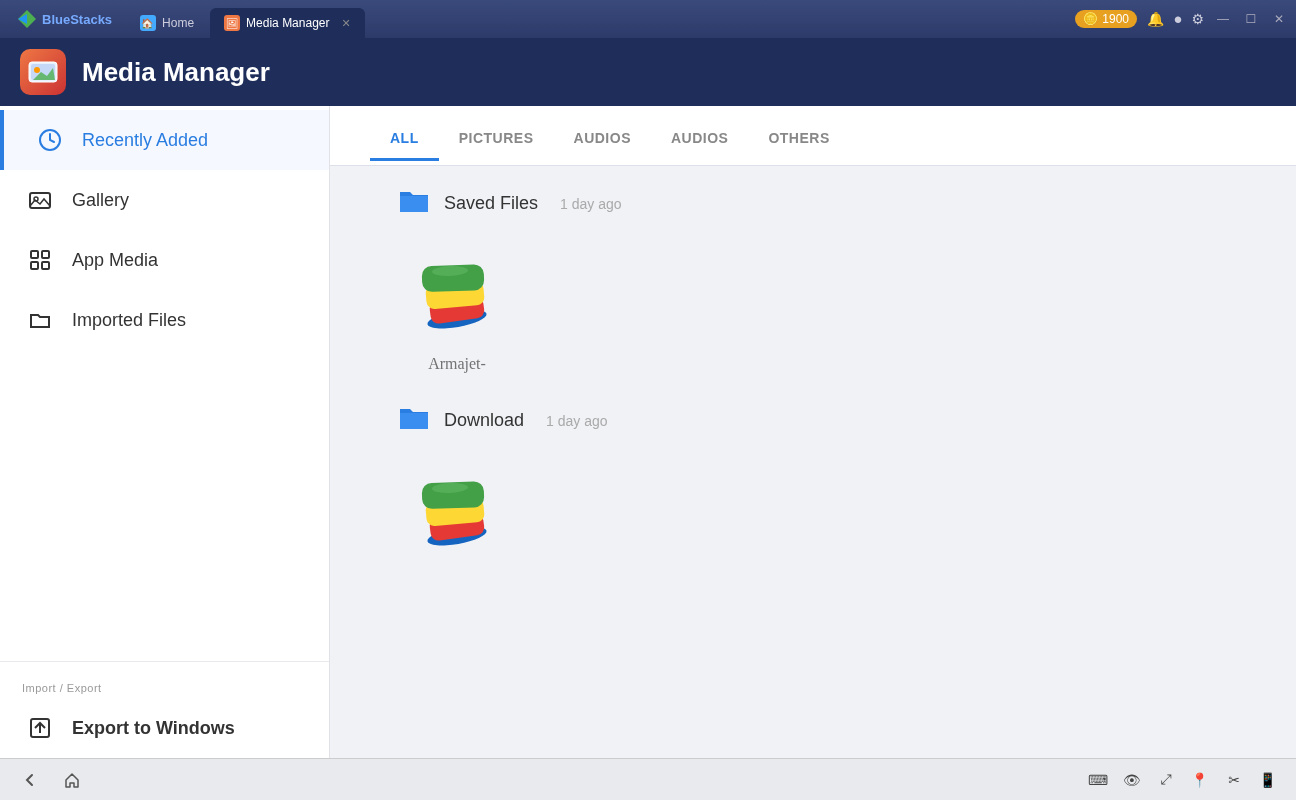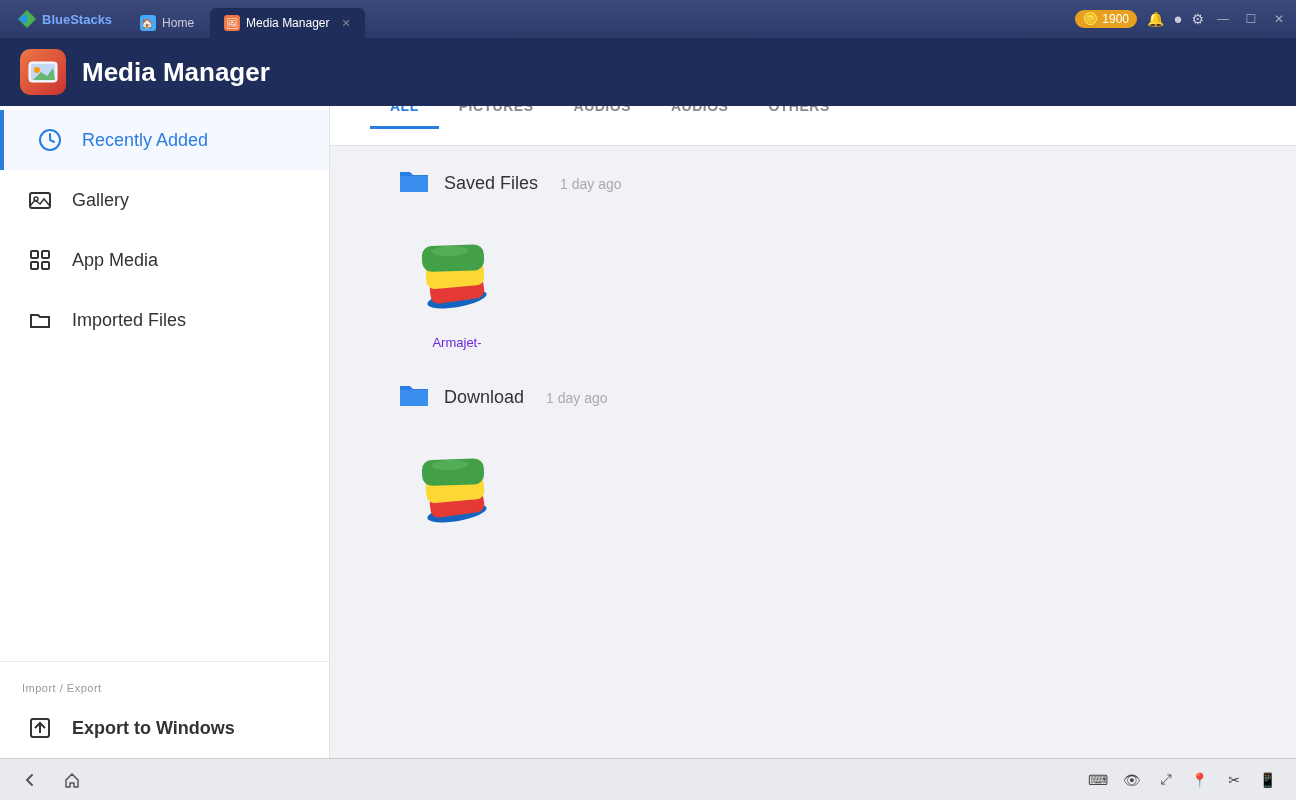--- a/index.html
+++ b/index.html
@@ -154,22 +154,22 @@
       background: #f0f2f6;
       overflow: hidden;
     }
 
     
     .content-tabs {
       display: flex;
       align-items: flex-end;
       background: #fff;
       border-bottom: 1px solid #dde0e8;
-      padding: 16px 40px;
-      height: 40px;
+      padding: 4px 40px;
+      height: 60px;
       gap: 0;
     }
     .tab-item {
       padding: 0 20px 12px;
       font-size: 14px;
       font-weight: 600;
       color: #888;
       cursor: pointer;
       border-bottom: 3px solid transparent;
       letter-spacing: 0.5px;
@@ -220,23 +220,24 @@
       cursor: pointer;
     }
     .app-thumb-img {
       width: 110px;
       height: 110px;
       display: flex;
       align-items: center;
       justify-content: center;
     }
     .app-thumb-label {
-      font-size: 13px;
-      color: #6d28d9;
+      font-size: 16px;
+      color: #737373;
       text-align: center;
+      font-family: Liberation Serif, serif;
     }
 
     
     .taskbar {
       height: 42px;
       background: #e8eaed;
       display: flex;
       align-items: center;
       padding: 0 14px;
       border-top: 1px solid #ccc;

